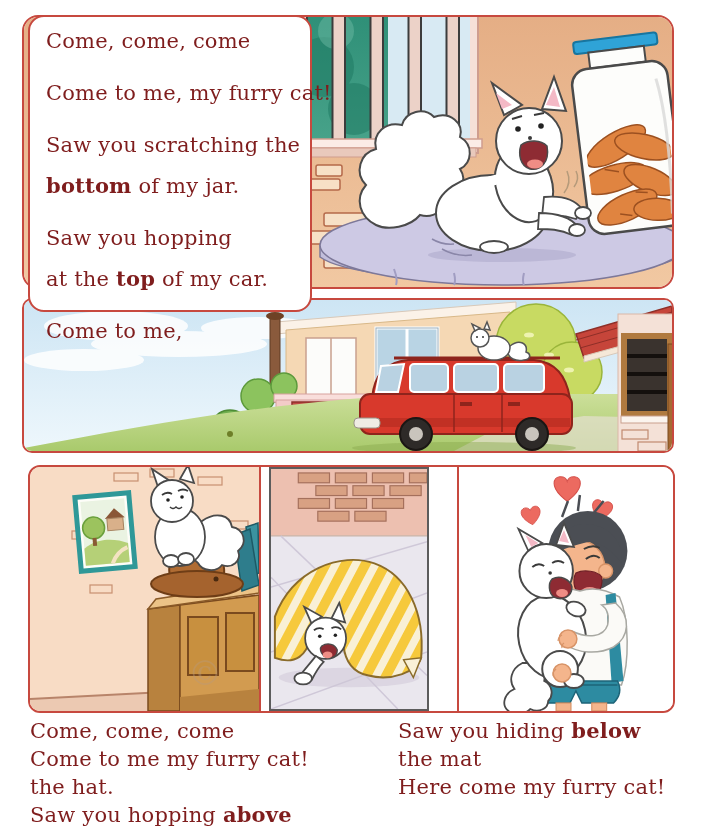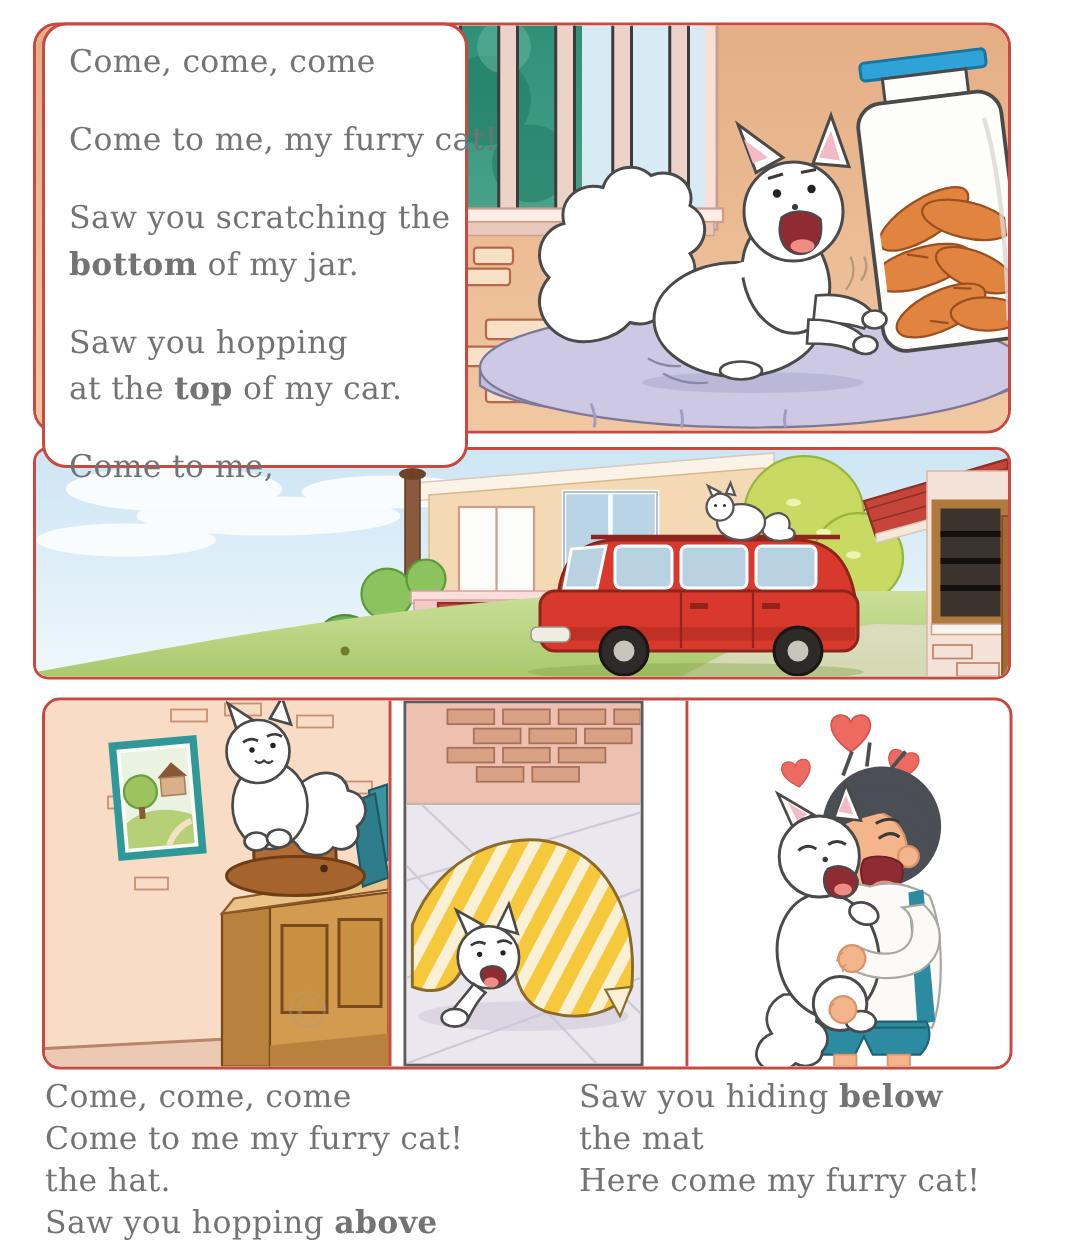--- a/index.html
+++ b/index.html
@@ -1,38 +1,38 @@
 <!DOCTYPE html>
 <html><head>
 <meta charset="utf-8">
 <style>
   html,body{margin:0;padding:0;background:#ffffff;}
   .page{position:relative;width:710px;height:830px;background:#ffffff;overflow:hidden;
-        font-family:"DejaVu Serif","Liberation Serif",serif;color:#737373;}
+        font-family:"DejaVu Serif","Liberation Serif",serif;color:#7f1d1d;}
   .panel{position:absolute;overflow:hidden;background:#fff;border:2px solid #c7493f;box-sizing:border-box;}
   .panel-top{left:22px;top:15px;width:652px;height:274px;border-radius:16px;}
   .panel-mid{left:22px;top:298px;width:652px;height:155px;border-radius:10px;}
   .panel-bottom{left:28px;top:465px;width:647px;height:248px;border-radius:12px;}
   .poem-box{position:absolute;left:28px;top:15px;width:284px;height:297px;background:#ffffff;
             border:2px solid #c7493f;border-radius:16px;box-sizing:border-box;z-index:5;
             padding:8px 10px 0 16px;}
   .poem-line{font-size:21px;line-height:26px;margin-top:26px;letter-spacing:.2px;white-space:nowrap;}
   .poem-line.first{margin-top:3px;}
-  .poem-line.tight{margin-top:5px;}
+  .poem-line.tight{margin-top:15px;}
   .bw{font-weight:bold;}
   .cell{position:absolute;top:0;bottom:0;}
   .cell-left{left:0;width:229px;}
   .divider-red{position:absolute;top:0;bottom:0;left:229px;width:2px;background:#c7493f;}
   .cell-mid{left:239px;width:160px;border:2px solid #5c5c5c;box-sizing:border-box;}
   .cell-right{left:427px;width:216px;border-left:2px solid #c7493f;box-sizing:border-box;}
   .cell svg{display:block;width:100%;height:100%;}
   .panel svg.fill{display:block;width:100%;height:100%;}
   .verse{position:absolute;top:717px;font-size:21px;line-height:28px;letter-spacing:.2px;}
   .verse-left{left:30px;width:350px;}
-  .verse-right{left:386px;width:300px;}
+  .verse-right{left:398px;width:300px;}
   .verse .poem-line{font-size:21px;line-height:28px;margin:0;}
 </style>
 </head>
 <body>
 
 <div class="page">
 
   <section class="panel panel-top">
     <svg class="fill" viewBox="0 0 648 270" preserveAspectRatio="none">
       <title>White furry cat on a table pulling a jar of treats, window behind</title>

